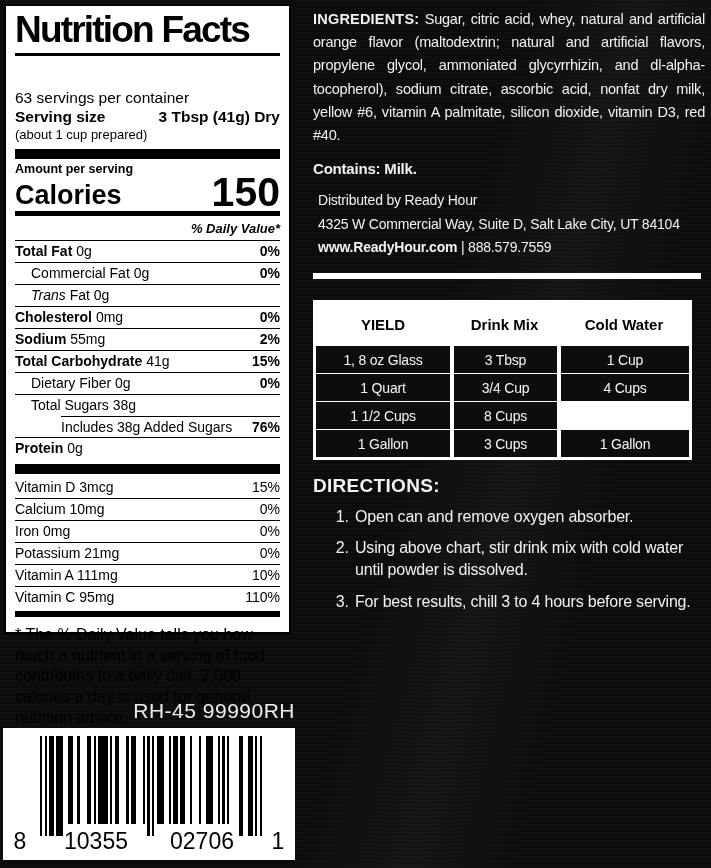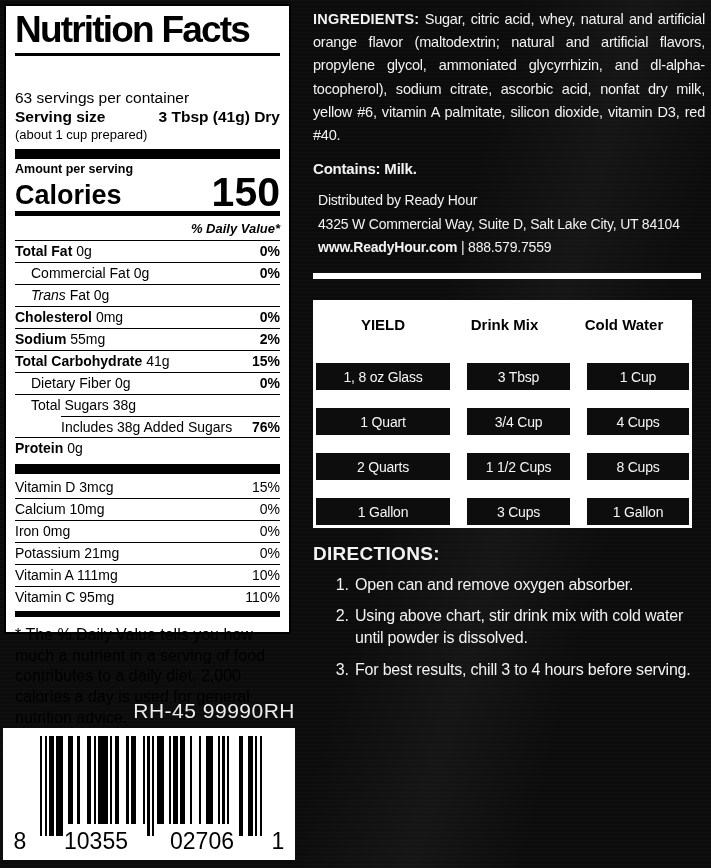--- a/index.html
+++ b/index.html
@@ -52,21 +52,21 @@
   .ingredients{font-size:14.5px;line-height:1.6;text-align:justify;}
   .ingredients .b{font-weight:bold;letter-spacing:0.2px;}
   .contains{font-weight:bold;font-size:15px;margin-top:13px;}
   .distributor{margin-top:12px;padding-left:5px;font-size:14px;line-height:1.68;}
   .distributor .b{font-weight:bold;}
   .section-divider{height:6px;background:#fff;margin-top:13px;width:388px;}
 
   .yield-table{margin-top:21px;width:379px;background:#fff;padding:3px;box-sizing:border-box;}
   .yt-header{display:grid;grid-template-columns:134px 103px 1fr;column-gap:3px;color:#000;font-weight:bold;font-size:15px;letter-spacing:0;}
   .yt-header > div{text-align:center;padding:13px 0 12px;}
-  .yt-row{display:grid;grid-template-columns:134px 103px 1fr;column-gap:17px;margin-top:18px;}
+  .yt-row{display:grid;grid-template-columns:134px 103px 1fr;column-gap:4px;margin-top:1px;}
   .yt-row > div{background:#0d0d0d;color:#f5f5f5;text-align:center;font-size:14px;padding:6px 0 5px;}
 
   .directions-title{font-weight:bold;font-size:19px;margin-top:15px;letter-spacing:0.3px;}
   ol.directions{margin:9px 0 0 0;padding-left:40px;font-size:16px;line-height:1.4;}
   ol.directions li{margin-bottom:9px;padding-left:2px;}
 
   
   .product-code{position:absolute;left:4px;top:699px;width:291px;text-align:right;color:#ededed;font-size:21px;letter-spacing:0.5px;}
   .barcode-box{position:absolute;left:3px;top:728px;width:292px;height:132px;background:#fff;}
   .bc-bars{position:absolute;left:0;top:0;width:100%;height:100%;}
@@ -203,21 +203,20 @@
       <div>1, 8 oz Glass</div>
       <div>3 Tbsp</div>
       <div>1 Cup</div>
     </div>
     <div class="yt-row">
       <div>1 Quart</div>
       <div>3/4 Cup</div>
       <div>4 Cups</div>
     </div>
     <div class="yt-row">
-      <div>2 Quarts</div>
       <div>1 1/2 Cups</div>
       <div>8 Cups</div>
     </div>
     <div class="yt-row">
       <div>1 Gallon</div>
       <div>3 Cups</div>
       <div>1 Gallon</div>
     </div>
   </div>
 

